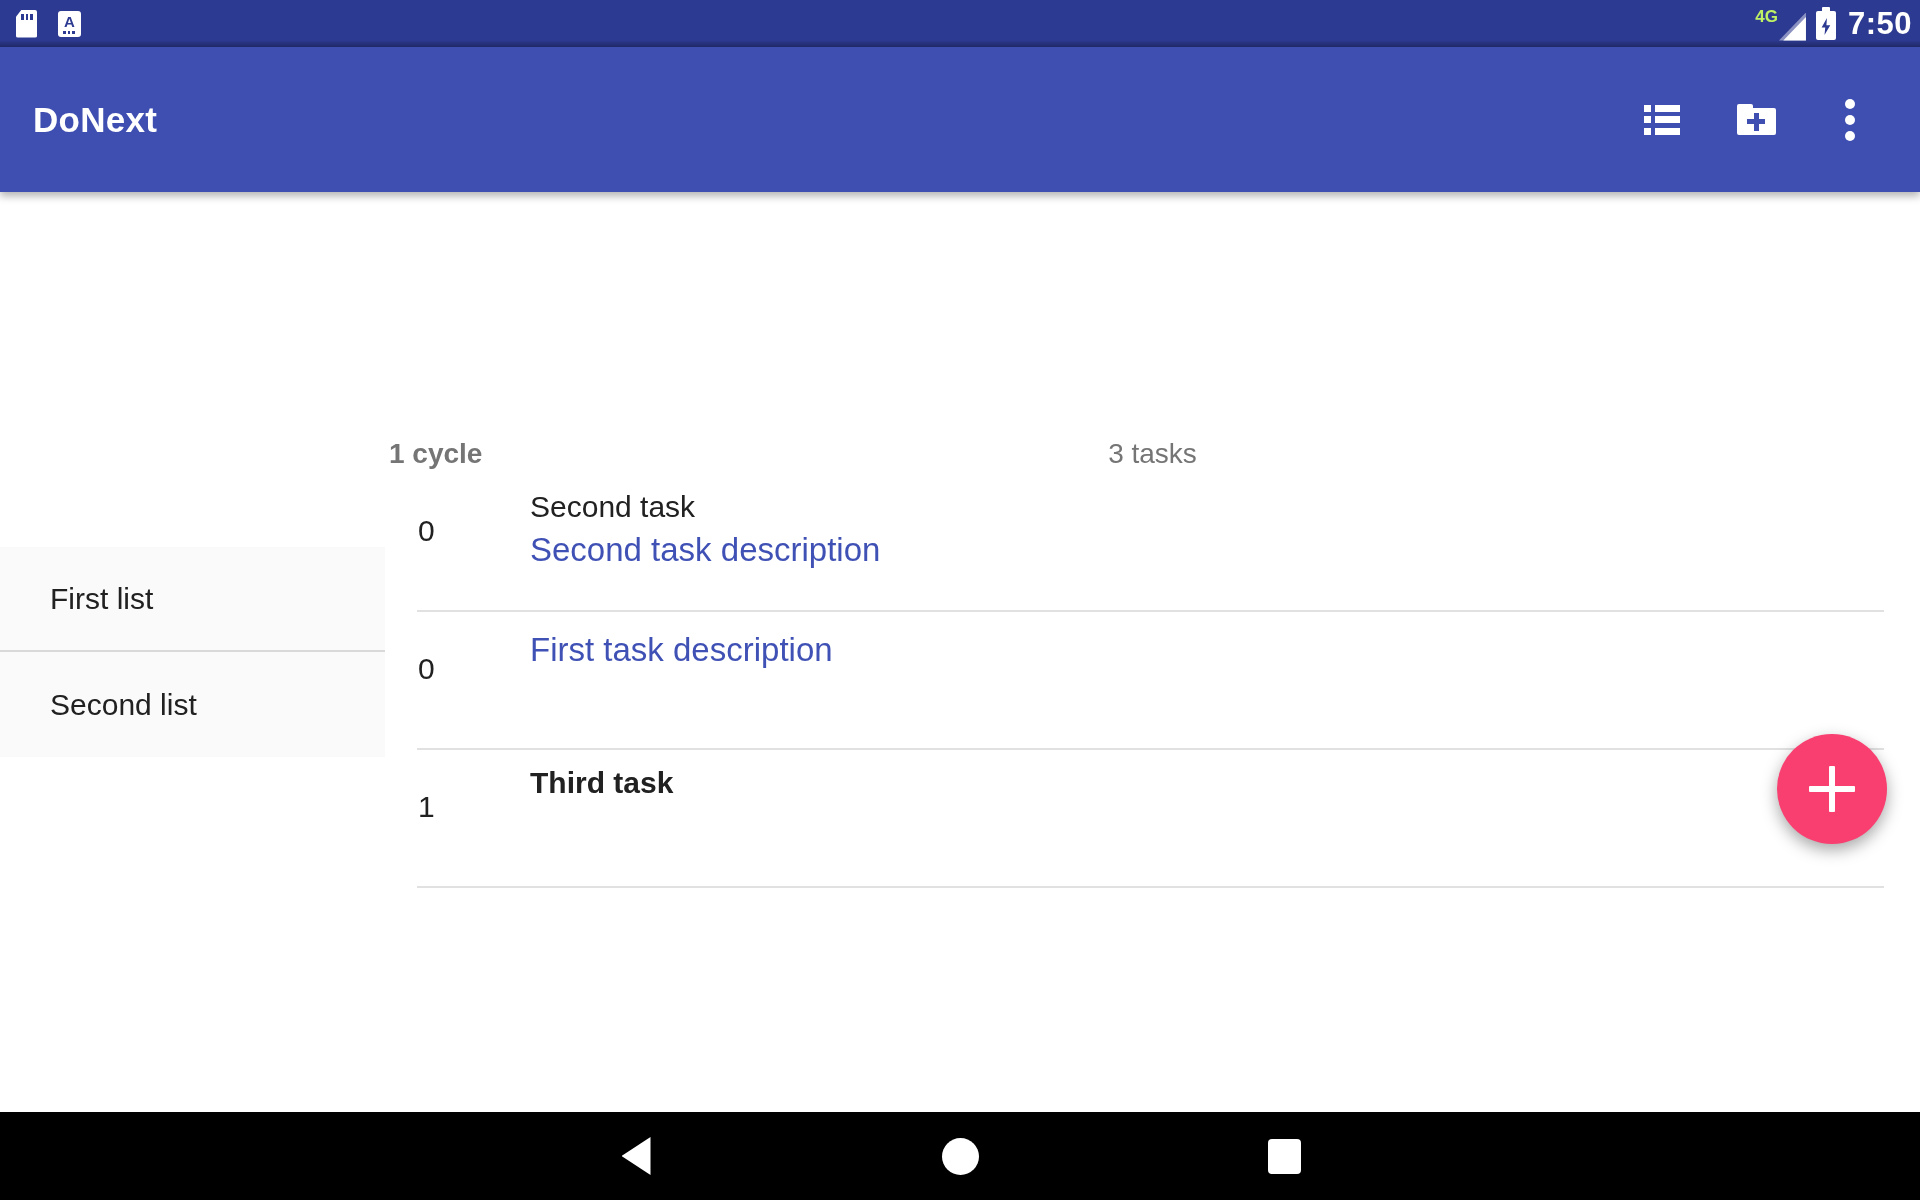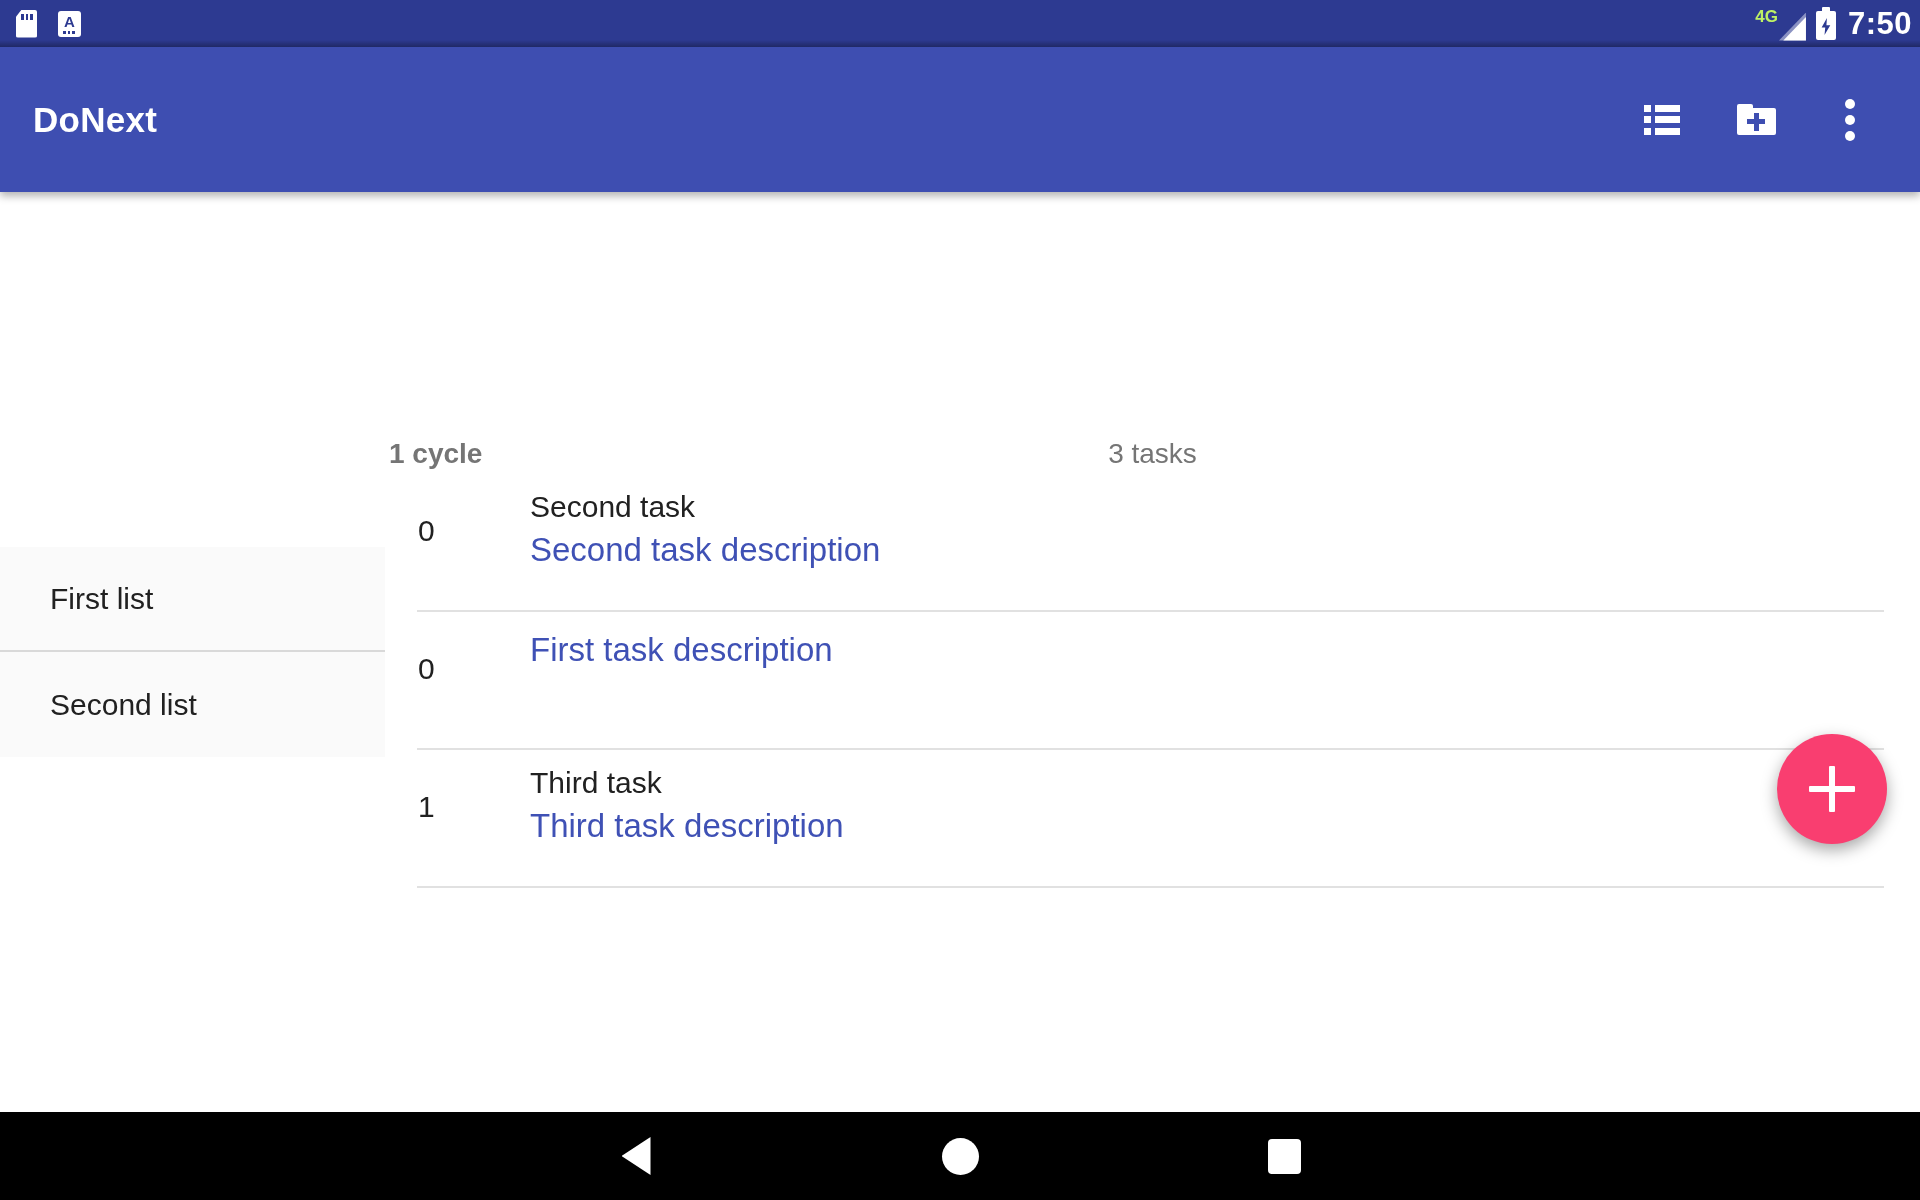--- a/index.html
+++ b/index.html
@@ -78,21 +78,21 @@
 
   .content{flex:1;position:relative;background:#fff;}
   .list-header{position:relative;height:58px;}
   .cycles{position:absolute;left:4px;top:22px;font-size:28px;color:var(--c-text-secondary,#757575);font-weight:bold;}
   .tasks-count{position:absolute;left:0;right:0;top:22px;text-align:center;font-size:28px;color:var(--c-text-secondary,#757575);}
 
   .task-row{position:relative;height:138px;display:flex;padding:14px 36px 0 33px;width:100%;text-align:left;}
   .task-row::after{content:"";position:absolute;bottom:0;left:32px;right:36px;height:2px;background:var(--c-divider,#E1E1E1);}
   .count{width:112px;flex:none;font-size:30px;color:var(--c-text-primary,#212121);padding-top:26px;}
   .task-title{font-size:30px;line-height:38px;color:var(--c-text-primary,#212121);font-weight:400;}
-  .task-title.bold{font-weight:400;}
+  .task-title.bold{font-weight:700;}
   .task-desc{font-size:33px;line-height:38px;margin-top:5px;color:var(--c-link,#3F51B5);}
 
   .fab{position:absolute;right:33px;bottom:44px;width:110px;height:110px;border-radius:50%;
     background:var(--c-fab,#F93E70);box-shadow:0 6px 16px rgba(0,0,0,.35);}
   .fab .plus{position:absolute;left:50%;top:50%;transform:translate(-50%,-50%);width:46px;height:46px;}
   .fab .plus::before,.fab .plus::after{content:"";position:absolute;background:#fff;border-radius:1px;}
   .fab .plus::before{left:0;right:0;top:20px;height:6px;}
   .fab .plus::after{top:0;bottom:0;left:20px;width:6px;}
 
   
@@ -199,21 +199,20 @@
         <span class="count">0</span>
         <span class="task-text">
           <span class="task-desc" style="display:block">First task description</span>
         </span>
       </button>
 
       <button class="task-row">
         <span class="count">1</span>
         <span class="task-text">
           <span class="task-title bold" style="display:block">Third task</span>
-          <span class="task-desc" style="display:block">Third task description</span>
         </span>
       </button>
 
       <button class="fab">
         <span class="plus"></span>
       </button>
 
     </main>
   </div>
 

